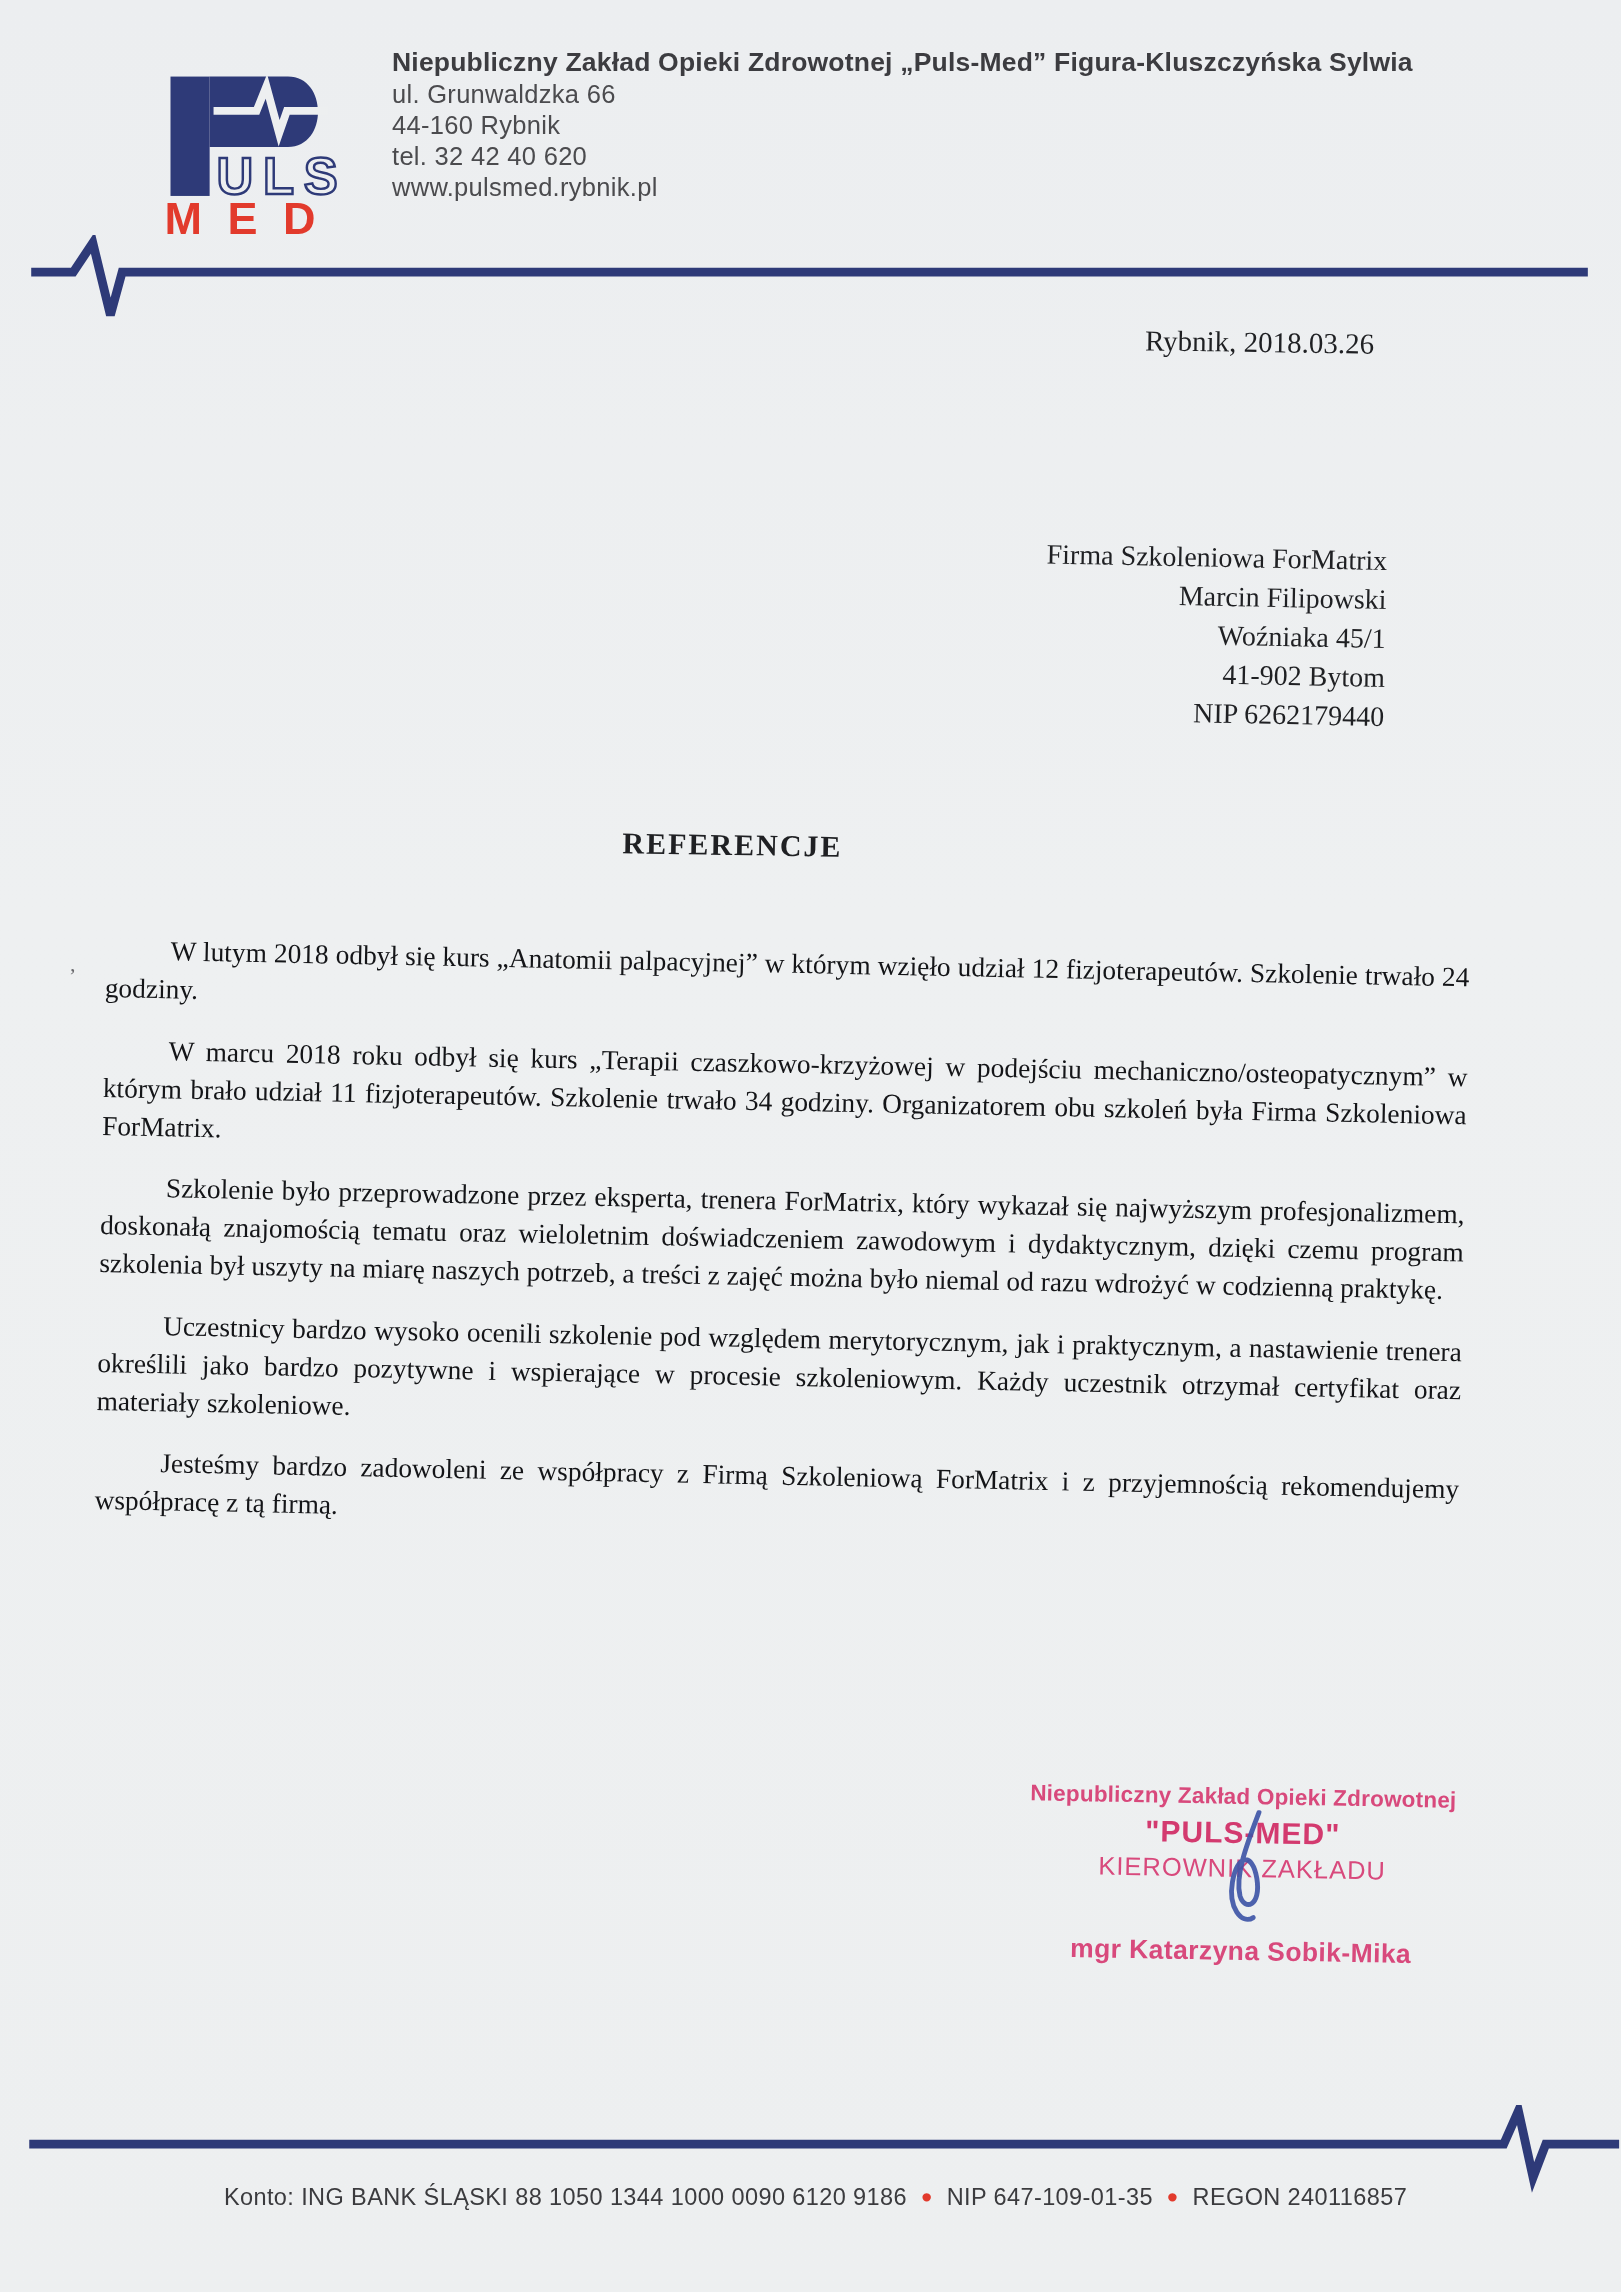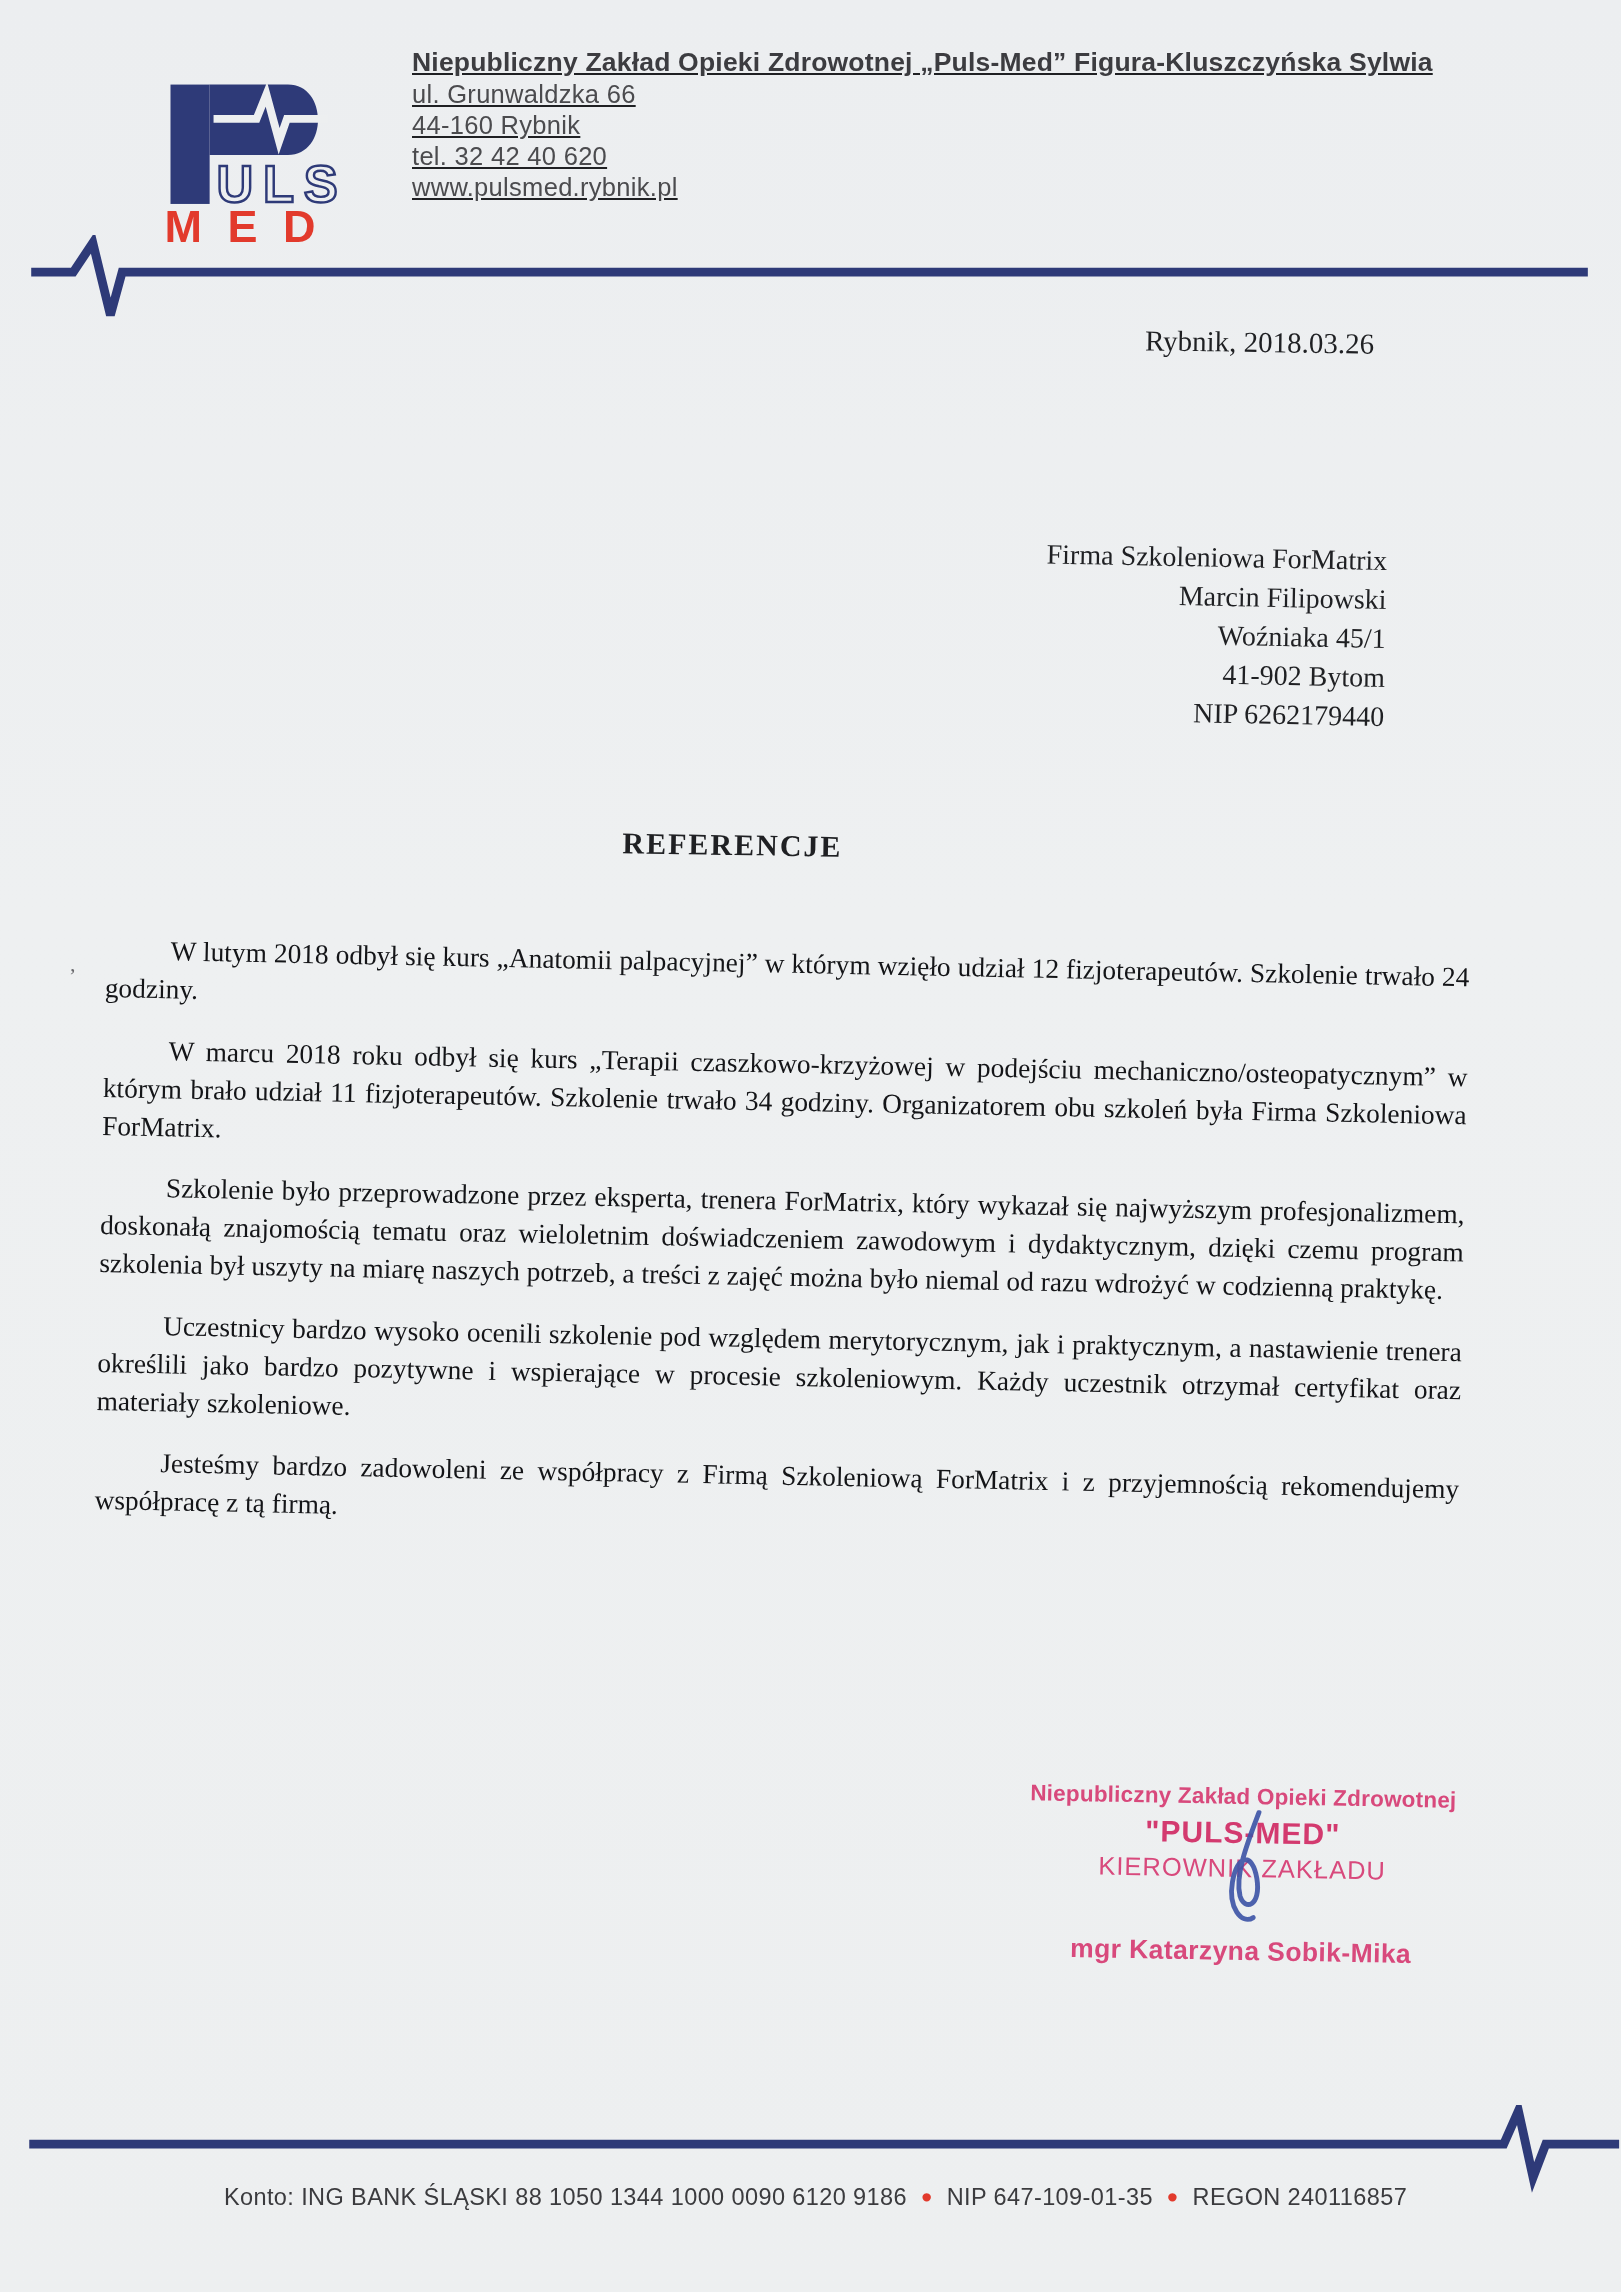--- a/index.html
+++ b/index.html
@@ -5,22 +5,22 @@
   html,body{margin:0;padding:0;background:#d8d8da;}
   .page{
     position:relative;
     width:1621px;height:2293px;
     background:linear-gradient(180deg,#eceef0 0%,#eef0f1 40%,#edeff0 100%);
     overflow:hidden;
     font-family:"Liberation Sans",sans-serif;
     color:#1f2023;
   }
   
-  .logo-box{position:absolute;left:133px;top:65px;width:211px;height:182px;}
-  .company-block{position:absolute;left:412px;top:47px;width:1078px;text-decoration:underline;}
+  .logo-box{position:absolute;left:133px;top:57px;width:211px;height:182px;}
+  .company-block{position:absolute;left:392px;top:47px;width:1078px;}
   .company-name{font-size:26.5px;font-weight:bold;color:#3c3c40;letter-spacing:0.2px;}
   .company-line{font-size:25.5px;color:#4b4b4e;margin-top:2px;letter-spacing:0.3px;}
   .rule{position:absolute;left:0;width:1621px;height:88px;}
   .rule-top{top:235px;}
   .rule-bottom{top:2105px;}
   
   .serif{font-family:"Liberation Serif",serif;}
   .date-line{
     position:absolute;top:326px;left:1145px;
     font-size:29px;transform:rotate(.8deg);

